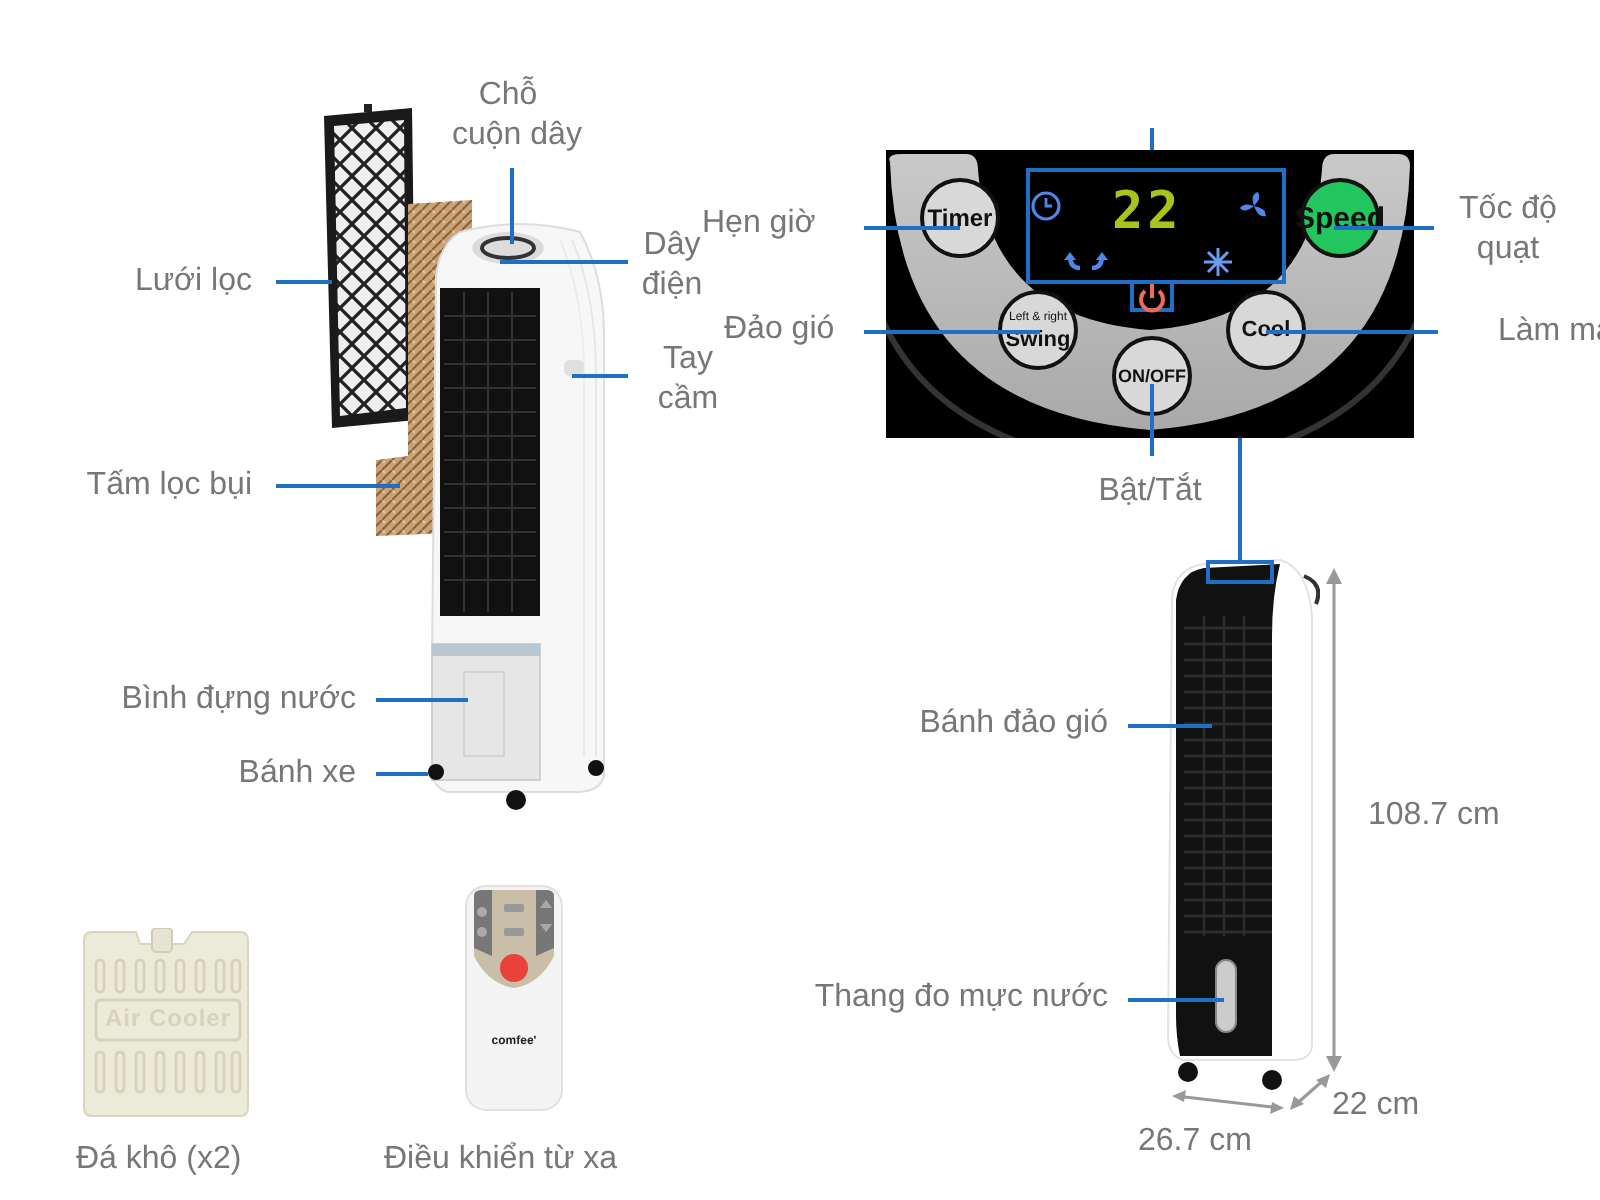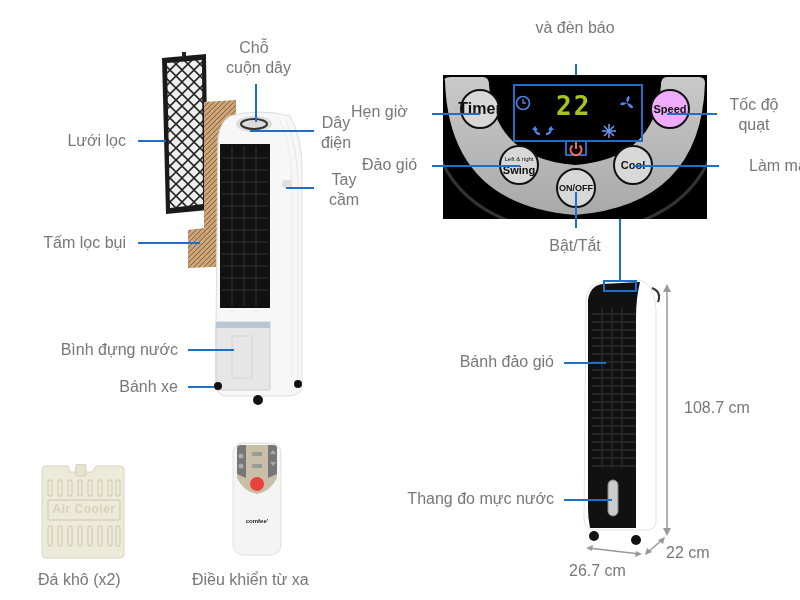--- a/index.html
+++ b/index.html
@@ -108,21 +108,20 @@
 
   <div class="lbl r" style="left:30px;top:340px;width:148px">Bình đựng nước</div>
   <div class="line h" style="left:188px;top:349px;width:46px"></div>
 
   <div class="lbl r" style="left:80px;top:377px;width:98px">Bánh xe</div>
   <div class="line h" style="left:188px;top:386px;width:26px"></div>
 </div>
 
 <div>
   <div class="lbl c" style="left:480px;top:18px;width:190px">
-    <div>và đèn báo</div>
   </div>
   <div class="line v" style="left:575px;top:64px;height:30px"></div>
 
   <div class="abs" style="left:443px;top:75px;width:264px;height:144px;background:#000;overflow:hidden">
     <svg width="264" height="144">
       <defs>
         <linearGradient id="silver" x1="0" y1="0" x2="0" y2="1">
           <stop offset="0" stop-color="#c9c9c9"></stop>
           <stop offset="1" stop-color="#a9a9a9"></stop>
         </linearGradient>
@@ -156,22 +155,22 @@
           <line x1="1" y1="8" x2="15" y2="8"></line>
         <line x1="3" y1="3" x2="13" y2="13"></line>
           <line x1="13" y1="3" x2="3" y2="13"></line>
       </g>
     </svg>
     <svg class="abs" style="left:125px;top:66px" width="16" height="16">
       <path d="M4.5 4.5 A5.5 5.5 0 1 0 11.5 4.5" fill="none" stroke="#f06a5a" stroke-width="2"></path>
       <line x1="8" y1="1" x2="8" y2="8" stroke="#f06a5a" stroke-width="2"></line>
     </svg>
 
-    <div class="abs" style="left:17px;top:14px;width:40px;height:40px;border-radius:50%;background:#d8d8d8;border:2px solid #111;font-size:16px;font-weight:bold;color:#111;display:flex;align-items:center;justify-content:center">Timer</div>
-    <div class="abs" style="left:207px;top:14px;width:40px;height:40px;border-radius:50%;background:#f0abfc;border:2px solid #111;font-size:11px;font-weight:bold;color:#111;display:flex;align-items:center;justify-content:center">Speed</div>
+    <div class="abs" style="left:17px;top:14px;width:40px;height:40px;border-radius:50%;background:#d8d8d8;border:2px solid #111;font-size:12px;font-weight:bold;color:#111;display:flex;align-items:center;justify-content:center">Timer</div>
+    <div class="abs" style="left:207px;top:14px;width:40px;height:40px;border-radius:50%;background:#22c55e;border:2px solid #111;font-size:15px;font-weight:bold;color:#111;display:flex;align-items:center;justify-content:center">Speed</div>
     <div class="abs" style="left:56px;top:70px;width:40px;height:40px;border-radius:50%;background:#d8d8d8;border:2px solid #111;color:#111;display:flex;flex-direction:column;align-items:center;justify-content:center;line-height:11px">
       <span style="font-size:6px">Left &amp; right</span>
       <span style="font-size:11px;font-weight:bold">Swing</span>
     </div>
     <div class="abs" style="left:170px;top:70px;width:40px;height:40px;border-radius:50%;background:#d8d8d8;border:2px solid #111;font-size:11px;font-weight:bold;color:#111;display:flex;align-items:center;justify-content:center">Cool</div>
     <div class="abs" style="left:113px;top:93px;width:40px;height:40px;border-radius:50%;background:#d8d8d8;border:2px solid #111;font-size:9px;font-weight:bold;color:#111;display:flex;align-items:center;justify-content:center">ON/OFF</div>
   </div>
 
   <div class="lbl" style="left:351px;top:102px">Hẹn giờ</div>
   <div class="line h" style="left:432px;top:113px;width:48px"></div>

